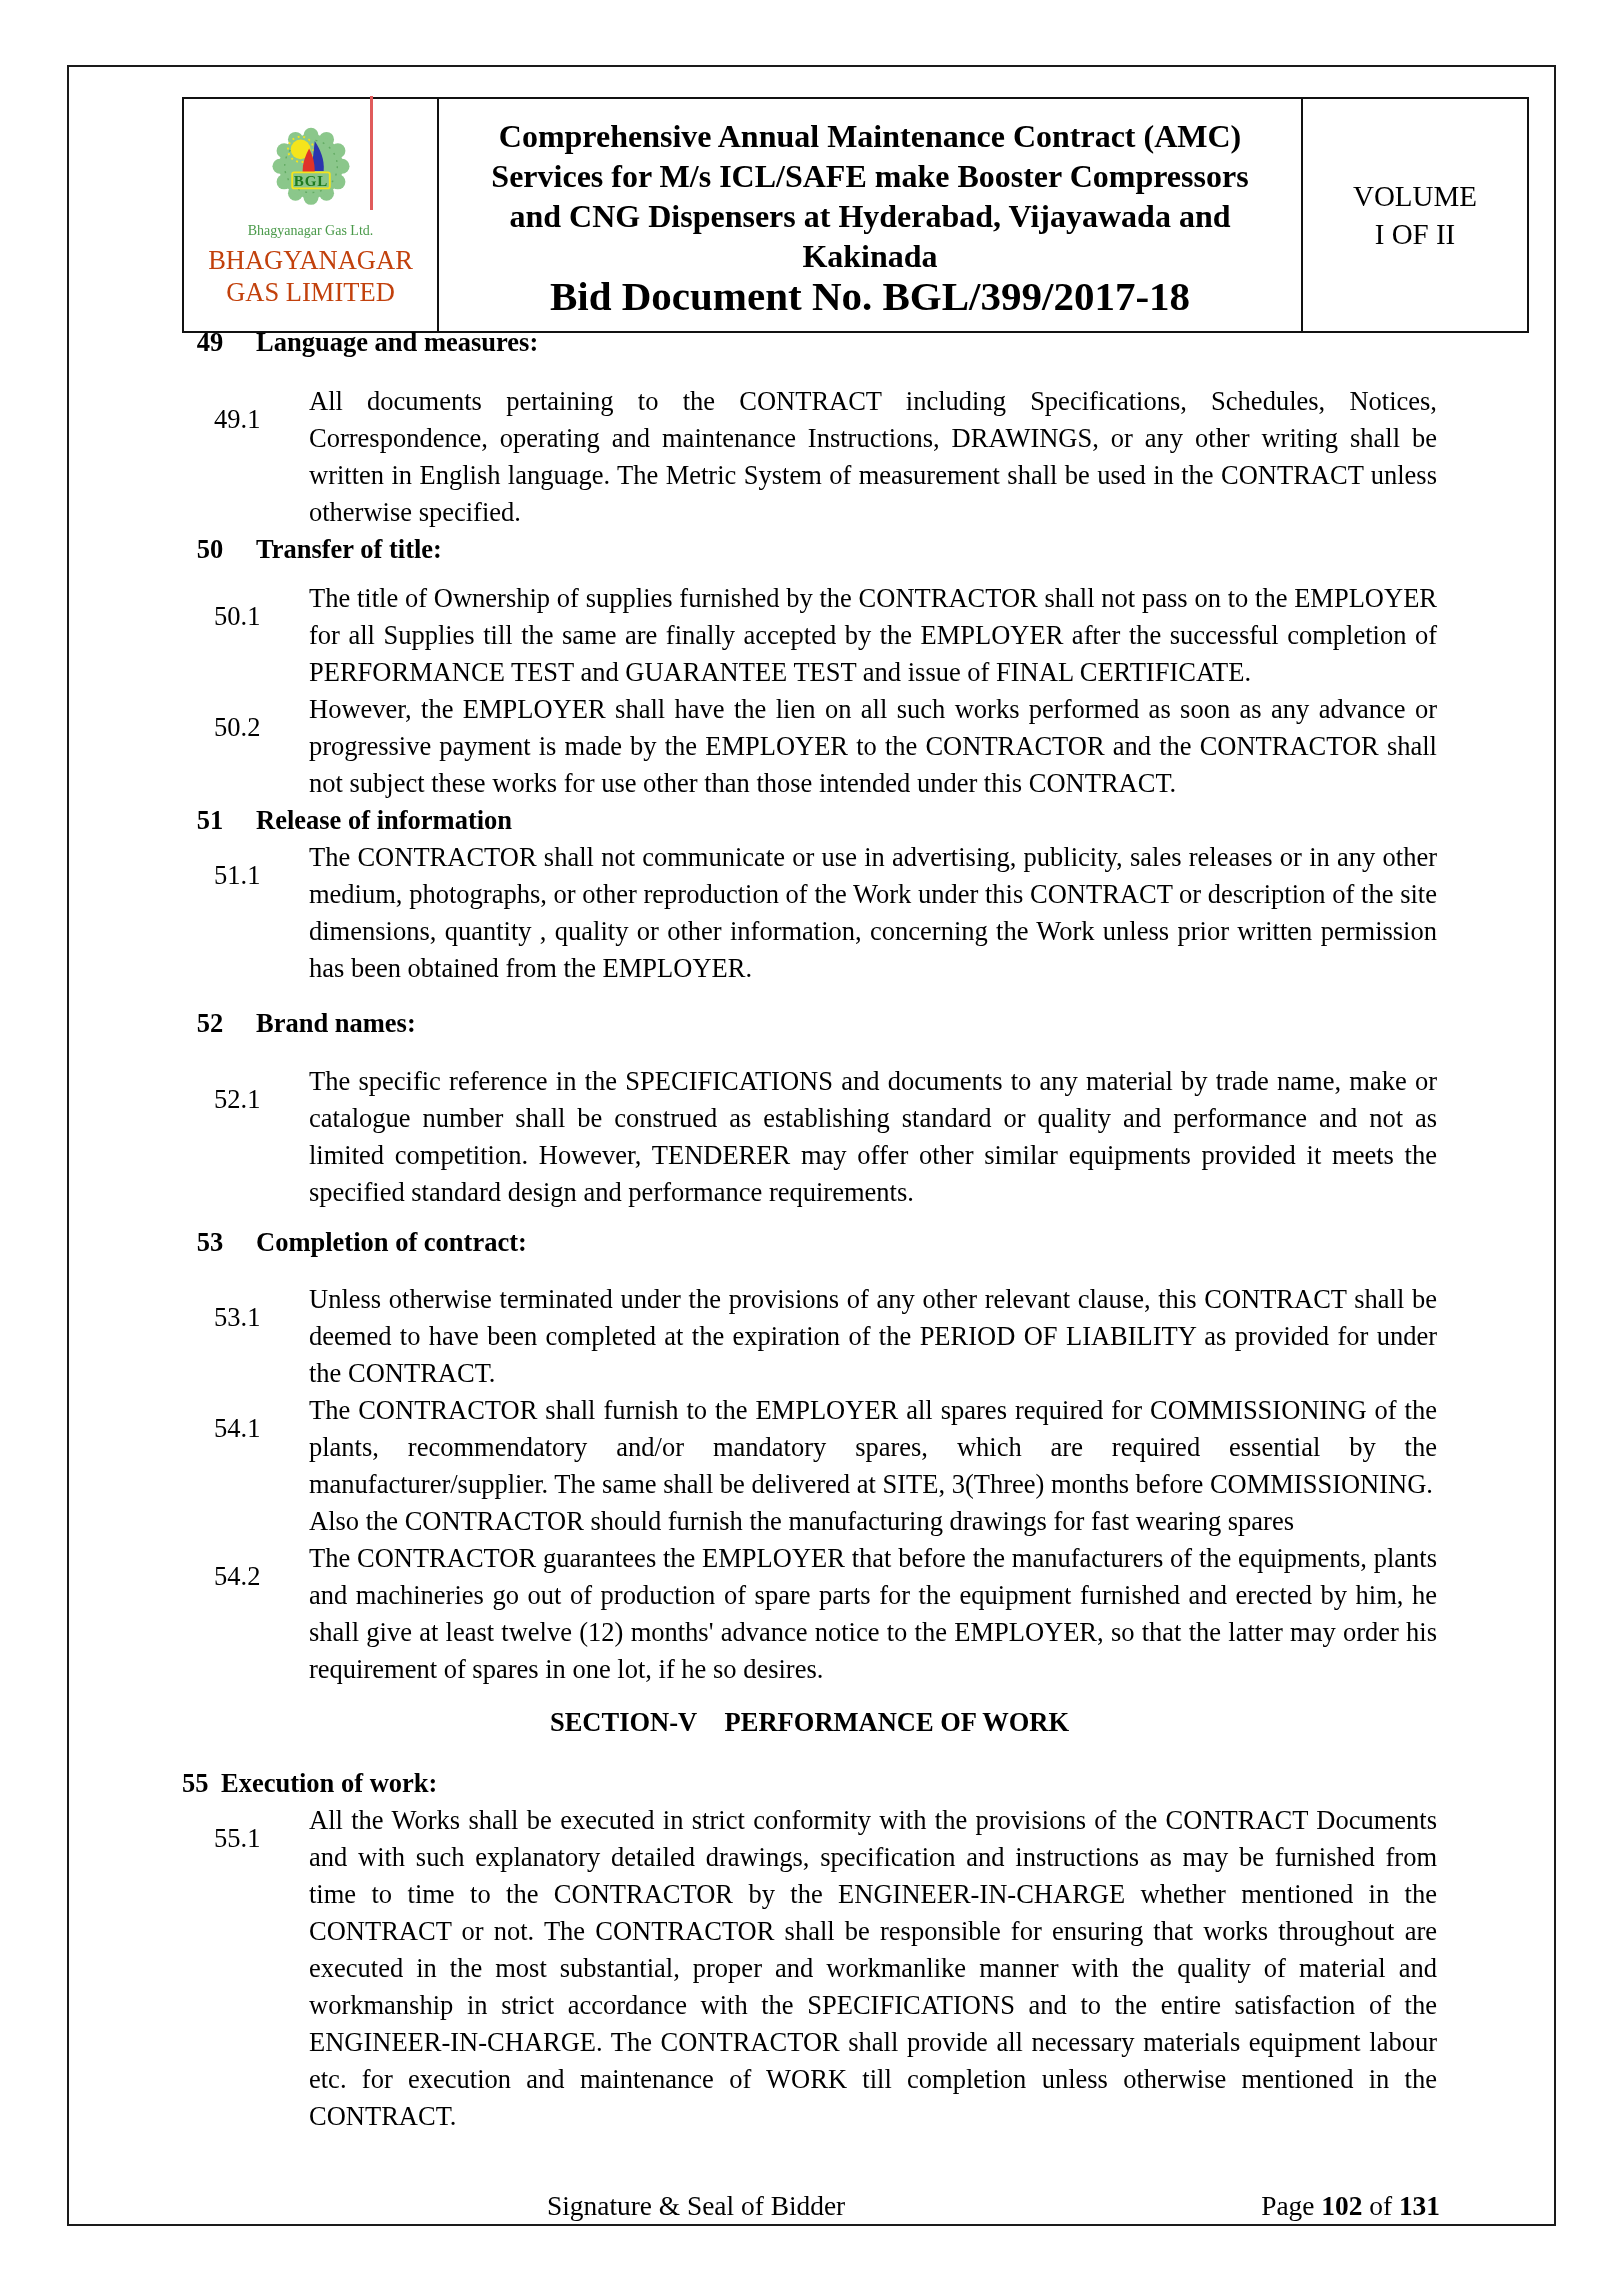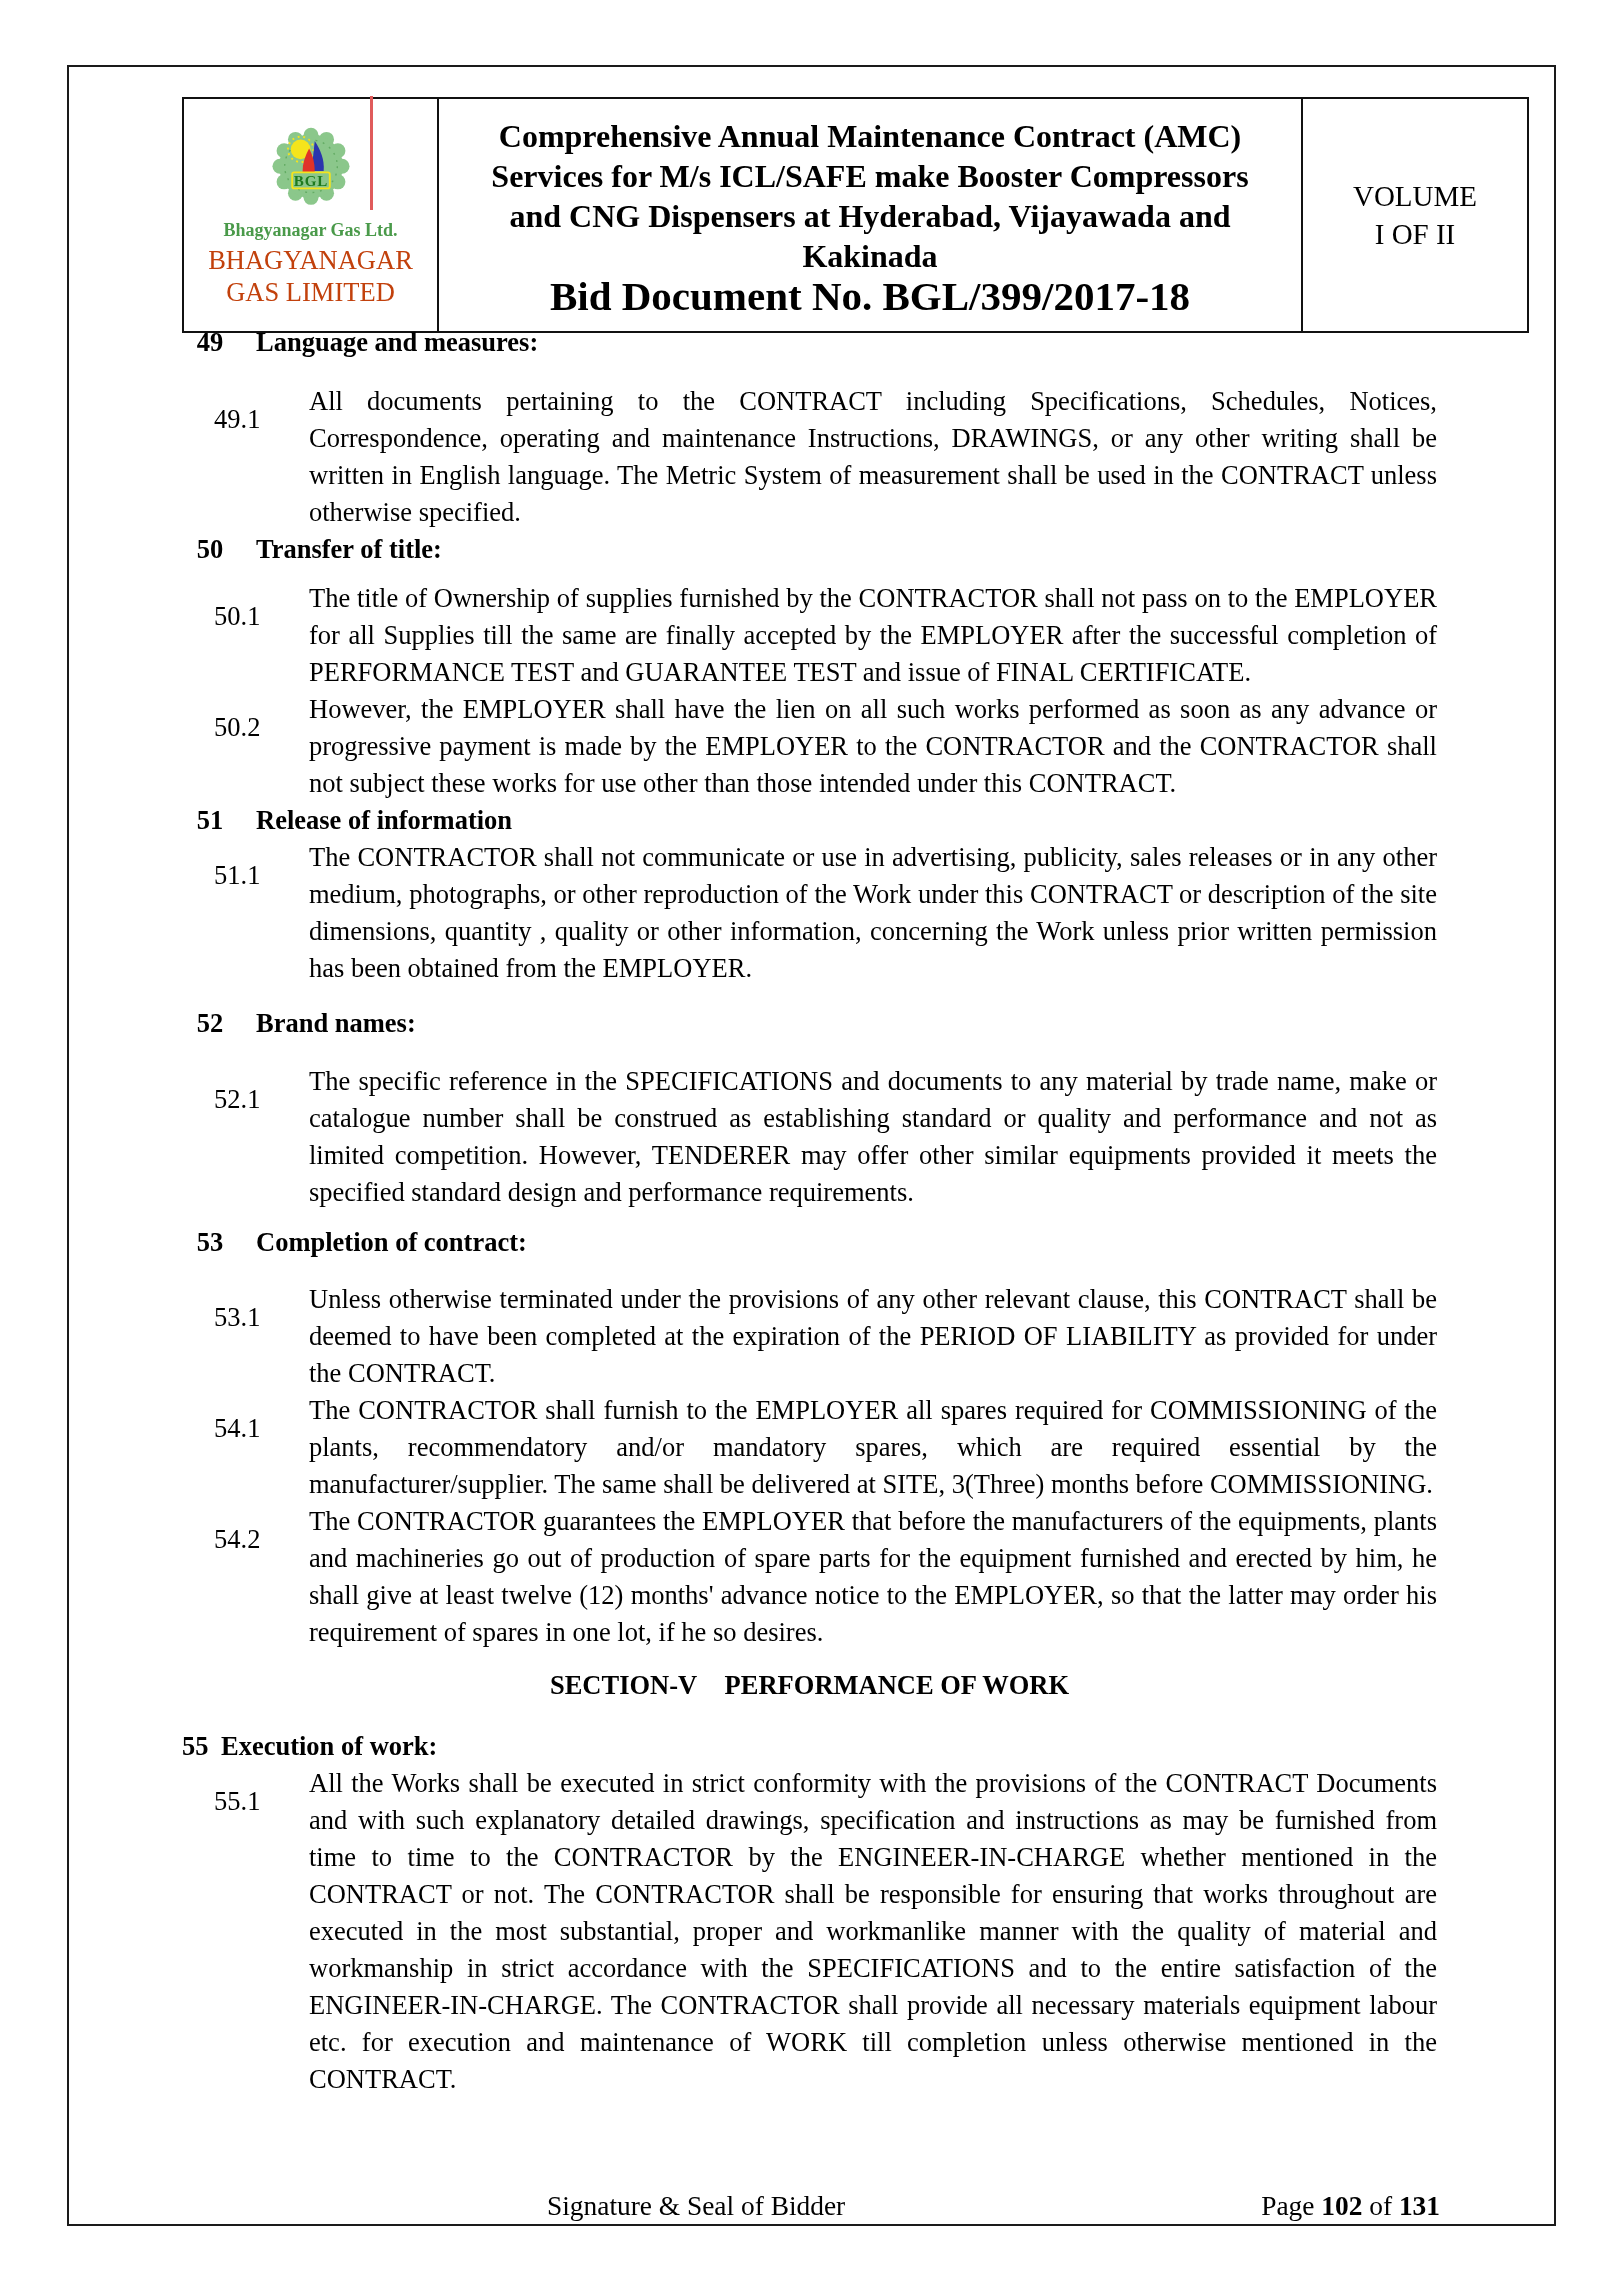--- a/index.html
+++ b/index.html
@@ -8,21 +8,21 @@
   .page-frame{position:absolute;left:67px;top:65px;width:1485px;height:2157px;border:2px solid #1a1a1a;}
 
   
   .header-table{position:absolute;left:113px;top:30px;border-collapse:collapse;table-layout:fixed;}
   .header-table td{border:2.9px solid #111;vertical-align:middle;padding:12px;background:#fff;}
   .cell-logo{width:229px;height:197px;text-align:center;position:relative;}
   .cell-title{width:838px;text-align:center;}
   .cell-volume{width:200px;text-align:center;}
   .scan-line{position:absolute;top:-2.9px;left:186px;width:2.9px;height:114px;}
   .logo-wrap{margin:2px auto 0;width:110px;height:94px;}
-  .logo-caption{font-size:18px;line-height:17.6px;margin-top:4px;font-weight:bold;}
+  .logo-caption{font-size:14px;line-height:17.6px;margin-top:4px;}
   .company-name{font-size:26.5px;line-height:32px;margin-top:4.9px;color:#c2410c;}
   .title-text{font-weight:bold;font-size:32px;line-height:40px;padding:4.9px 13.7px 0;}
   .bid-no{font-weight:bold;font-size:41px;line-height:40px;padding-bottom:2.9px;}
   .volume-text{font-size:29px;line-height:38px;}
 
   
   .doc-body{position:absolute;left:113px;top:257px;width:1255px;font-size:26.5px;line-height:37px;}
   .blk{position:relative;}
   .heading{font-weight:bold;}
   .heading .h-num{position:absolute;left:14.7px;top:0;}
@@ -139,20 +139,23 @@
           <span class="h-label">Completion of contract:</span>
         </div>
         <div class="blk clause" style="margin-top: 19.6px;">
           <span class="c-num">53.1</span>
           <span class="c-text">Unless otherwise terminated under the provisions of any other relevant clause, this CONTRACT shall be deemed to have been completed at the expiration of the PERIOD OF LIABILITY as provided for under the CONTRACT.</span>
         </div>
         <div class="blk clause">
           <span class="c-num">54.1</span>
           <span class="c-text">The CONTRACTOR shall furnish to the EMPLOYER all spares required for COMMISSIONING of the plants, recommendatory and/or mandatory spares, which are required essential by the manufacturer/supplier. The same shall be delivered at SITE, 3(Three) months before COMMISSIONING.</span>
         </div>
+        <div class="blk plain">
+          <span class="p-text">Also the CONTRACTOR should furnish the manufacturing drawings for fast wearing spares</span>
+        </div>
         <div class="blk clause">
           <span class="c-num">54.2</span>
           <span class="c-text">The CONTRACTOR guarantees the EMPLOYER that before the manufacturers of the equipments, plants and machineries go out of production of spare parts for the equipment furnished and erected by him, he shall give at least twelve (12) months' advance notice to the EMPLOYER, so that the latter may order his requirement of spares in one lot, if he so desires.</span>
         </div>
         <div class="blk center-head" style="margin-top: 16px;"><span>SECTION-V</span><span class="gap-spacer"></span><span>PERFORMANCE OF WORK</span></div>
         <div class="blk heading flush" style="margin-top: 24.5px;">
           <span class="h-num">55</span>
           <span class="h-label">Execution of work:</span>
         </div>
         <div class="blk clause">

